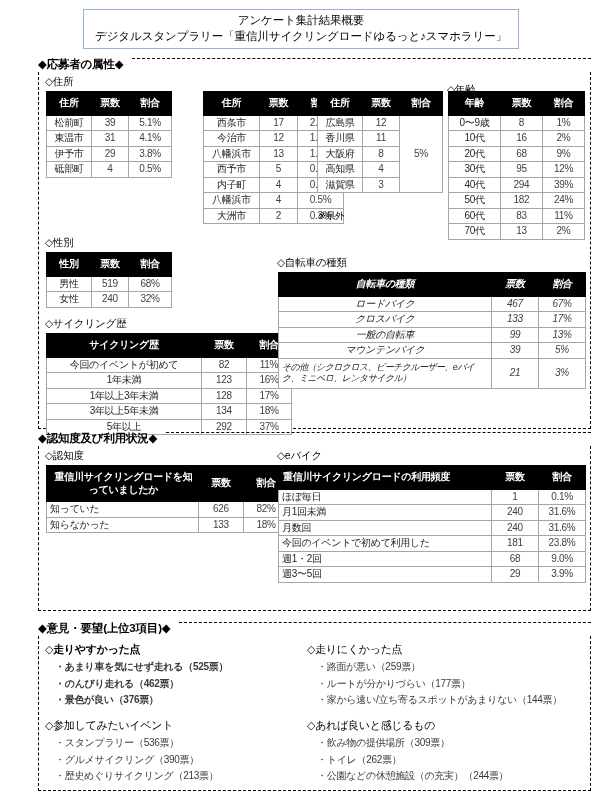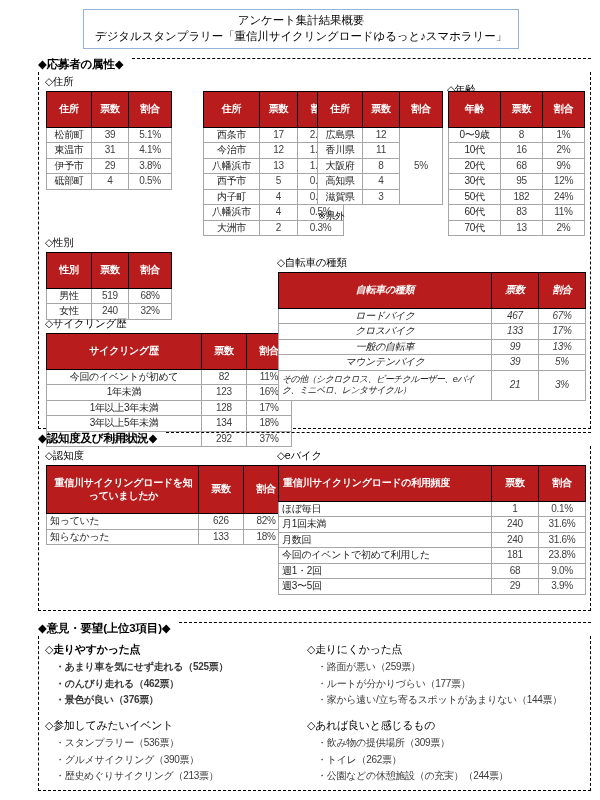--- a/index.html
+++ b/index.html
@@ -57,25 +57,25 @@
   }
 
   
   table.t {
     border-collapse: collapse;
     font-size: 10px;
     table-layout: fixed;
     background: #fff;
   }
   table.t th {
-    background: #b91c1c;
+    background: #000000;
     color: #ffffff;
     font-weight: bold;
     border: 1px solid #000000;
-    padding: 11px 2px;
+    padding: 5px 2px;
     text-align: center;
     white-space: nowrap;
     letter-spacing: -0.3px;
     line-height: 1.25;
   }
   table.t td {
     border: 1px solid #a6a6a6;
     padding: 0px 3px;
     text-align: center;
     color: #404040;
@@ -274,20 +274,25 @@
             </tr>
             <tr>
               <td class="lbl">20代</td>
               <td>68</td>
               <td>9%</td>
             </tr>
             <tr>
               <td class="lbl">30代</td>
               <td>95</td>
               <td>12%</td>
+            </tr>
+            <tr>
+              <td class="lbl">40代</td>
+              <td>294</td>
+              <td>39%</td>
             </tr>
             <tr>
               <td class="lbl">50代</td>
               <td>182</td>
               <td>24%</td>
             </tr>
             <tr>
               <td class="lbl">60代</td>
               <td>83</td>
               <td>11%</td>

